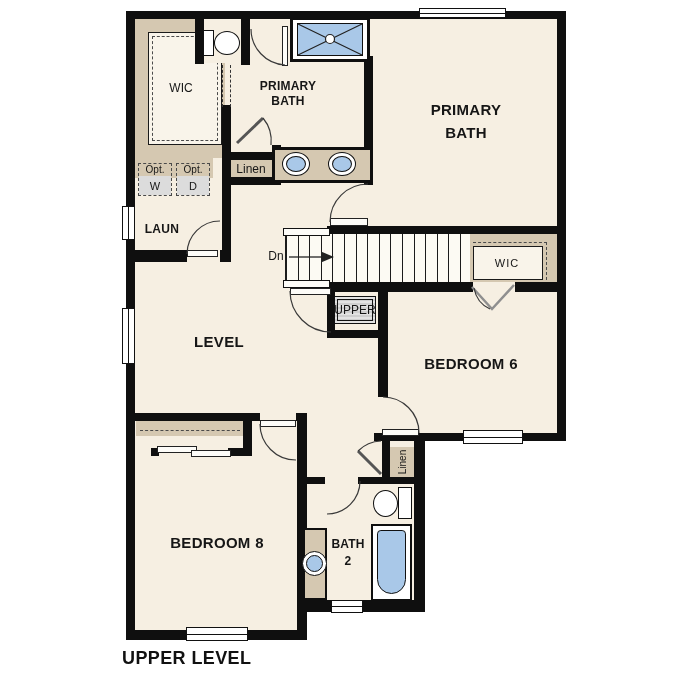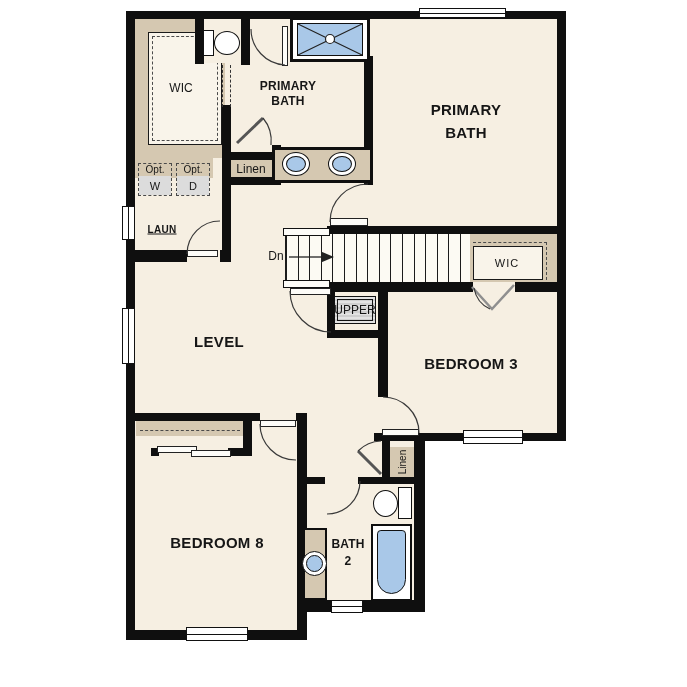--- a/index.html
+++ b/index.html
@@ -176,25 +176,26 @@
   </div>
   <div class="lbl room" style="left:466px;top:121px;line-height:23px;">
     <div>PRIMARY</div>
     <div>BATH</div>
   </div>
   <div class="lbl small" style="left:251px;top:169px;">Linen</div>
   <div class="lbl tiny" style="left:155px;top:169px;">Opt.</div>
   <div class="lbl tiny" style="left:193px;top:169px;">Opt.</div>
   <div class="lbl tiny" style="left:155px;top:186px;font-size:11px;">W</div>
   <div class="lbl tiny" style="left:193px;top:186px;font-size:11px;">D</div>
-  <div class="lbl room" style="left:162px;top:229px;font-size:10px;text-decoration:underline;">LAUN</div>
+  <div class="lbl room" style="left:162px;top:229px;font-size:12px;">LAUN</div>
   <div class="lbl small" style="left:276px;top:256px;">Dn</div>
   <div class="lbl small" style="left:507px;top:263px;font-size:11px;letter-spacing:1px;">WIC</div>
   <div class="lbl room" style="left:219px;top:341px;">LEVEL</div>
-  <div class="lbl room" style="left:471px;top:363px;">BEDROOM 3</div>
+  <div class="lbl room" style="left:471px;top:363px;">BEDROOM 6</div>
   <div class="lbl room" style="left:217px;top:542px;">BEDROOM 8</div>
   <div class="lbl room-sm" style="left:348px;top:553px;line-height:17px;">
     <div>BATH</div>
     <div>2</div>
   </div>
   <div class="lbl tiny" style="left:402px;top:462px;transform:translate(-50%,-50%) rotate(-90deg);">Linen</div>
+  <div class="title" style="left:122px;top:648px;">UPPER LEVEL</div>
 
 </div>
 
 </body></html>

